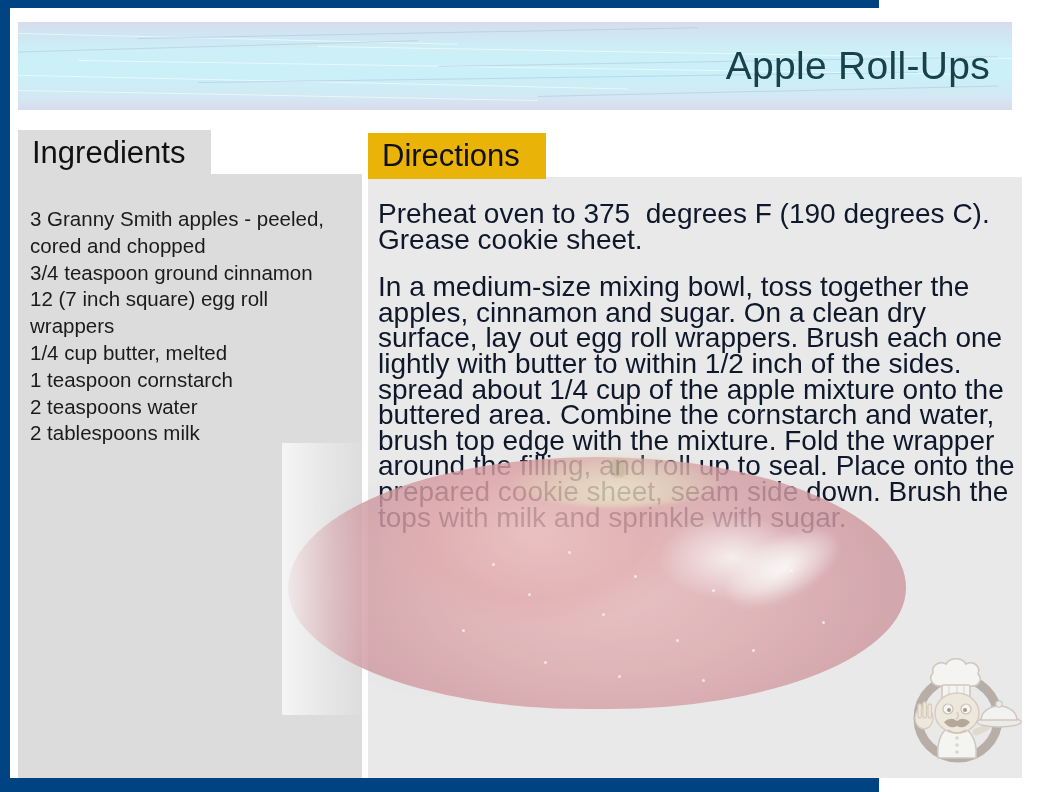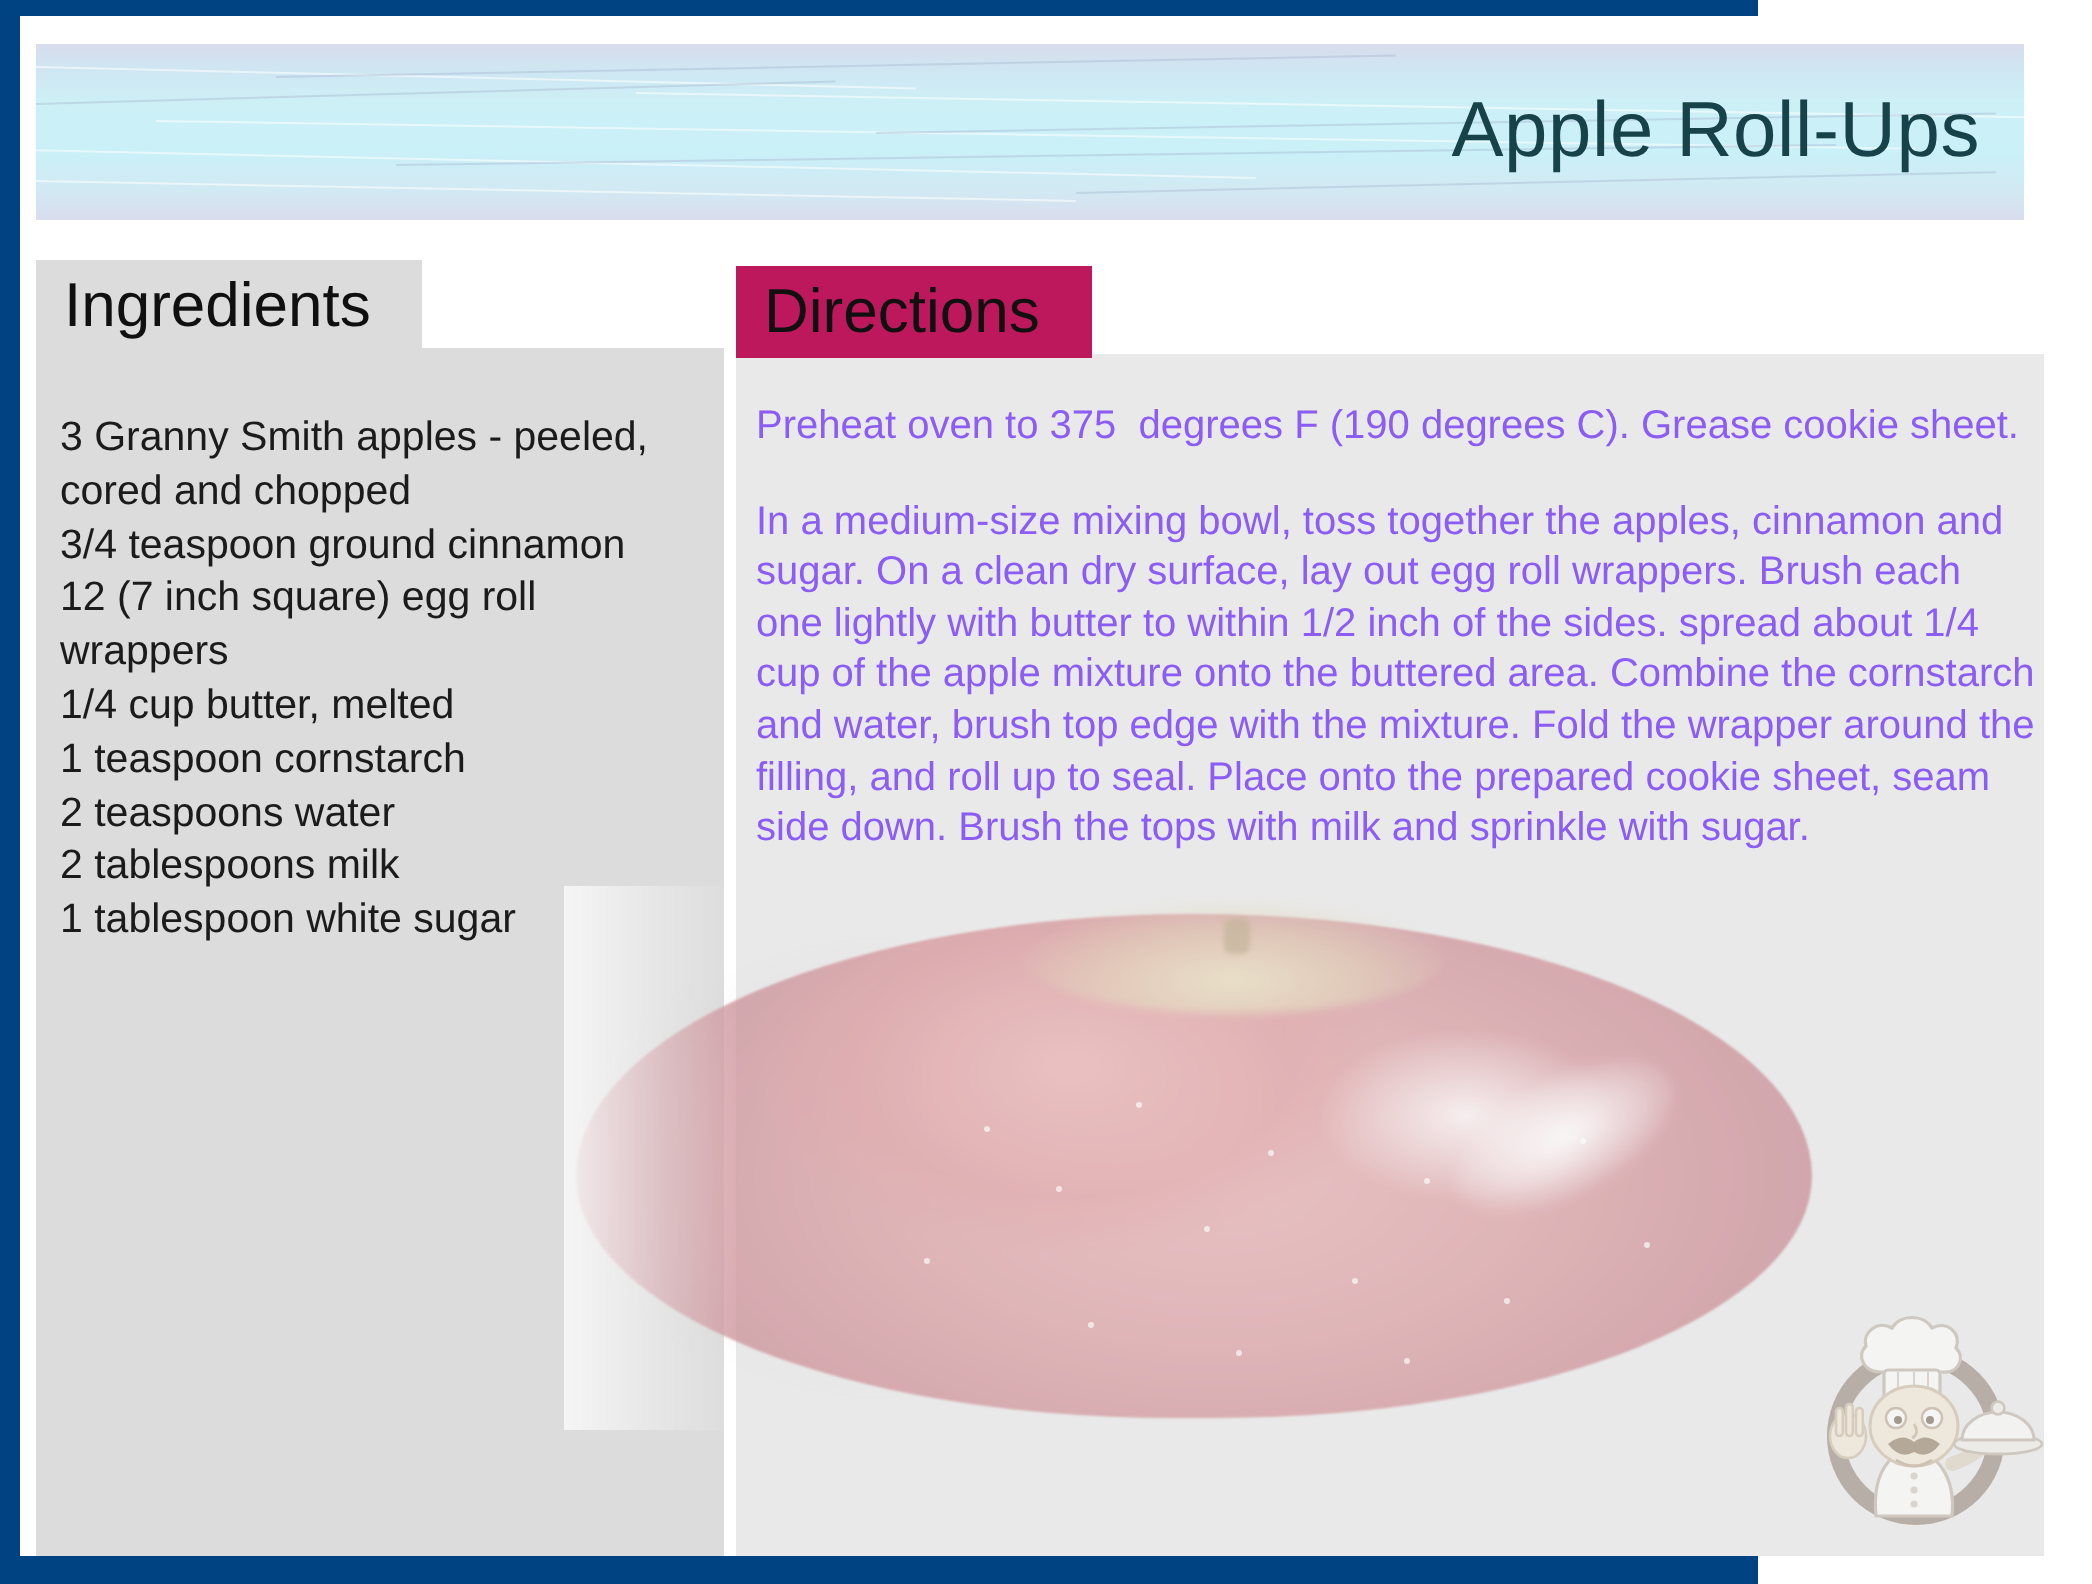--- a/index.html
+++ b/index.html
@@ -102,21 +102,21 @@
     position: absolute;
     left: 0;
     top: 0;
     height: 46px;
     display: inline-block;
     padding: 2px 26px 2px 14px;
     box-sizing: border-box;
     white-space: nowrap;
   }
   .panel-ingredients .panel-head { background: #dcdcdc; }
-  .panel-directions .panel-head { background: #be185d; }
+  .panel-directions .panel-head { background: #eab308; }
   .panel-head span {
     font-size: 31px;
     color: #101010;
     line-height: 42px;
   }
 
   
   .ing-list {
     position: absolute;
     left: 12px;
@@ -126,23 +126,23 @@
     line-height: 26.8px;
     color: #1b1b1b;
   }
   .ing-line { white-space: pre-wrap; }
 
   .dir-body {
     position: absolute;
     left: 10px;
     top: 68px;
     width: 640px;
-    font-size: 20px;
+    font-size: 28px;
     line-height: 25.6px;
-    color: #8b5cf6;
+    color: #0f172a;
   }
   .dir-para { margin: 0 0 22px 0; white-space: pre-wrap; }
   .dir-para:last-child { margin-bottom: 0; }
 
   
   .apple-wrap {
     position: absolute;
     left: 272px;
     top: 435px;
     width: 630px;
@@ -272,21 +272,20 @@
         <span>Ingredients</span>
       </div>
       <div class="ing-list">
         <div class="ing-line">3 Granny Smith apples - peeled, cored and chopped</div>
         <div class="ing-line">3/4 teaspoon ground cinnamon</div>
         <div class="ing-line">12 (7 inch square) egg roll wrappers</div>
         <div class="ing-line">1/4 cup butter, melted</div>
         <div class="ing-line">1 teaspoon cornstarch</div>
         <div class="ing-line">2 teaspoons water</div>
         <div class="ing-line">2 tablespoons milk</div>
-        <div class="ing-line">1 tablespoon white sugar</div>
       </div>
     </div>
 
     <div class="divider-white"></div>
 
     <div class="panel panel-directions">
       <div class="panel-body"></div>
       <div class="panel-head">
         <span>Directions</span>
       </div>

